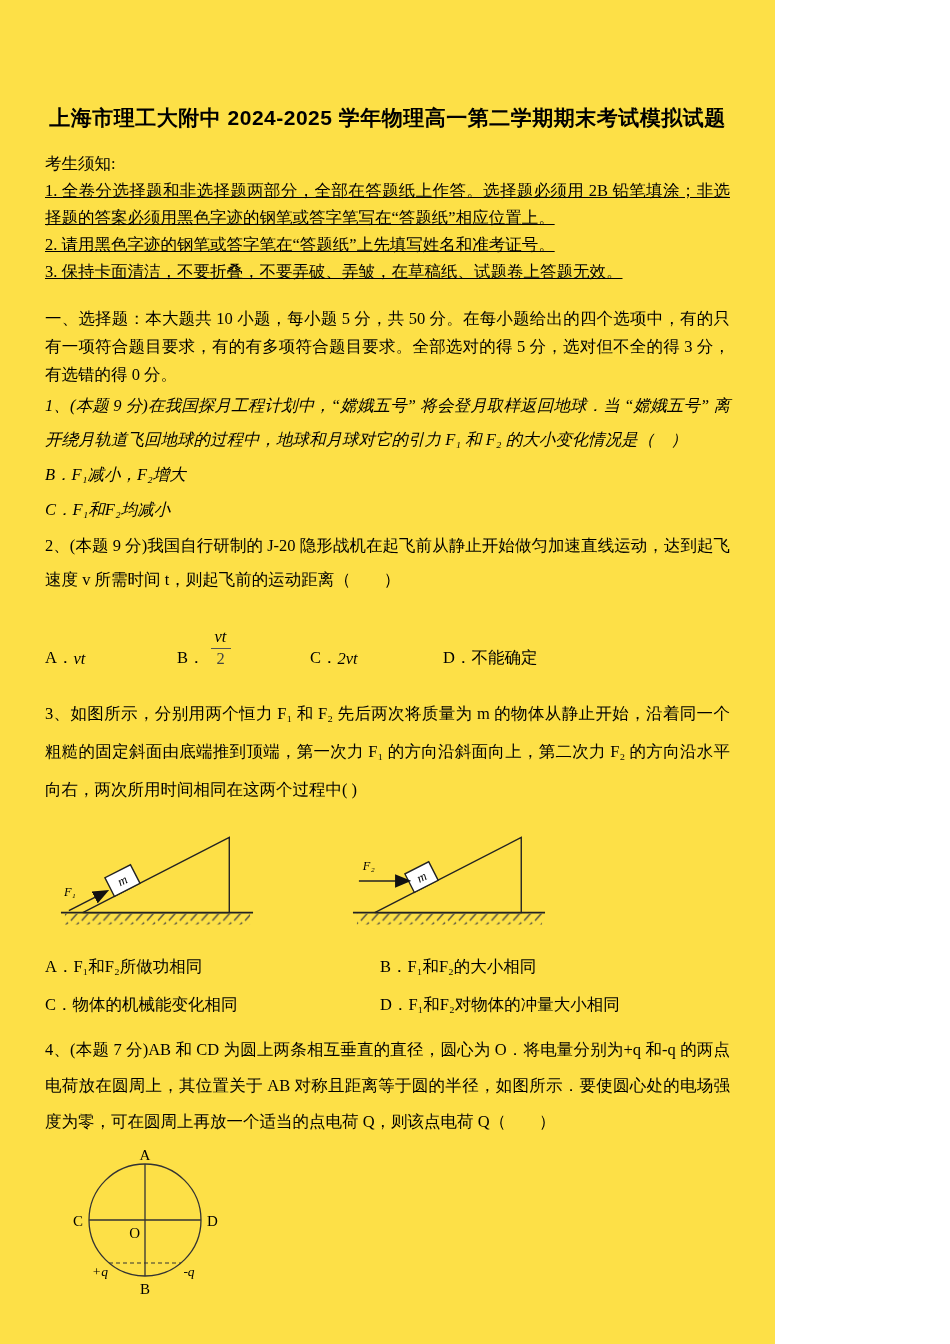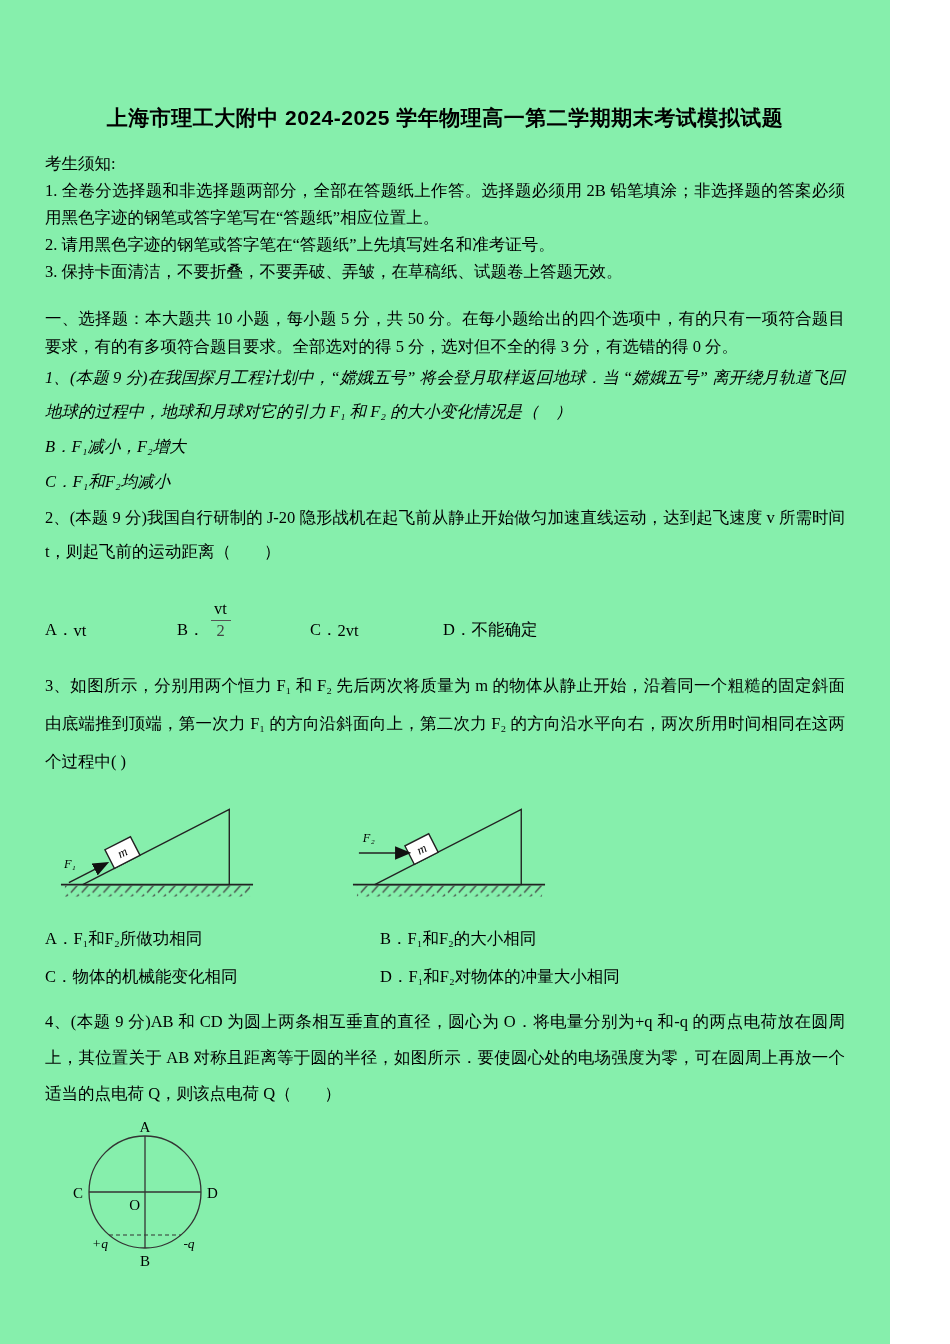--- a/index.html
+++ b/index.html
@@ -1,43 +1,43 @@
 <!DOCTYPE html>
 <html><head>
 <meta charset="utf-8">
 <style>
   html,body{margin:0;padding:0;background:#fff;}
   .page{
     position:relative;
-    width:890px;height:1344px;
-    background:#86efac;color:#000;
+    width:775px;height:1344px;
+    background:#fde047;color:#000;
     font-family:"Liberation Serif","DejaVu Serif",serif;
     font-size:16.5px;
     box-sizing:border-box;
     padding:104px 45px 0 45px;
     overflow:hidden;
   }
   .title{
     font-family:"Liberation Sans","DejaVu Sans",sans-serif;
     font-size:21px;font-weight:700;text-align:center;
     margin:0 0 18px 0;letter-spacing:0.5px;
   }
   .notice-heading{line-height:27px;}
-  .notice-item{line-height:27px;text-align:justify;}
+  .notice-item{line-height:27px;text-align:justify;text-decoration:underline;}
   .section-header{margin-top:20px;line-height:28px;text-align:justify;}
   .stem{line-height:34px;text-align:justify;}
   .q1-block{margin-top:0;font-style:italic;}
   .q1-opts .opt{line-height:34px;margin-top:1px;}
   .q2-block{margin-top:2px;}
   .q2-row{display:flex;align-items:flex-end;margin-top:14px;height:58px;}
   .q2-opt{display:flex;align-items:flex-end;}
   .q2-opt.oa{width:132px;}
   .q2-opt.ob{width:133px;}
   .q2-opt.oc{width:133px;}
-  .ital{}
+  .ital{font-style:italic;}
   .frac{display:inline-flex;flex-direction:column;align-items:center;margin-left:6px;line-height:1.15;}
   .frac .bar{width:20px;border-bottom:1.4px solid #555;margin:1px 0 1px 0;}
   .frac .den{color:#444;}
   .q3-block{margin-top:26px;}
   .q3-stem{line-height:38px;}
   .figs{display:flex;gap:92px;margin:14px 0 0 14px;}
   .fig-incline{width:198px;height:110px;}
   .q3-opts{display:grid;grid-template-columns:335px auto;row-gap:11px;margin-top:20px;line-height:27px;font-family:Liberation Serif, serif;}
   .q4-block{margin-top:14px;}
   .q4-stem{line-height:36px;}
@@ -145,21 +145,21 @@
 
     <div class="q3-opts">
       <div>A．F₁和F₂所做功相同</div>
       <div>B．F₁和F₂的大小相同</div>
       <div>C．物体的机械能变化相同</div>
       <div>D．F₁和F₂对物体的冲量大小相同</div>
     </div>
   </div>
 
   <div class="q4-block">
-    <div class="stem q4-stem">4、(本题 9 分)AB 和 CD 为圆上两条相互垂直的直径，圆心为 O．将电量分别为+q 和-q 的两点电荷放在圆周上，其位置关于 AB 对称且距离等于圆的半径，如图所示．要使圆心处的电场强度为零，可在圆周上再放一个适当的点电荷 Q，则该点电荷 Q（　　）</div>
+    <div class="stem q4-stem">4、(本题 7 分)AB 和 CD 为圆上两条相互垂直的直径，圆心为 O．将电量分别为+q 和-q 的两点电荷放在圆周上，其位置关于 AB 对称且距离等于圆的半径，如图所示．要使圆心处的电场强度为零，可在圆周上再放一个适当的点电荷 Q，则该点电荷 Q（　　）</div>
 
     <div class="fig-circle-wrap">
       <svg class="fig-circle" viewBox="0 0 195 168">
         <circle cx="100" cy="72" r="56" fill="none" stroke="#333" stroke-width="1.3"></circle>
         <line x1="100" y1="16" x2="100" y2="128" stroke="#333" stroke-width="1.3"></line>
         <line x1="44" y1="72" x2="156" y2="72" stroke="#333" stroke-width="1.3"></line>
         <line x1="64" y1="115" x2="136" y2="115" stroke="#333" stroke-width="1.2" stroke-dasharray="4 3"></line>
         <text x="100" y="12" text-anchor="middle" font-size="15">A</text>
         <text x="100" y="146" text-anchor="middle" font-size="15">B</text>
         <text x="38" y="78" text-anchor="end" font-size="15">C</text>

